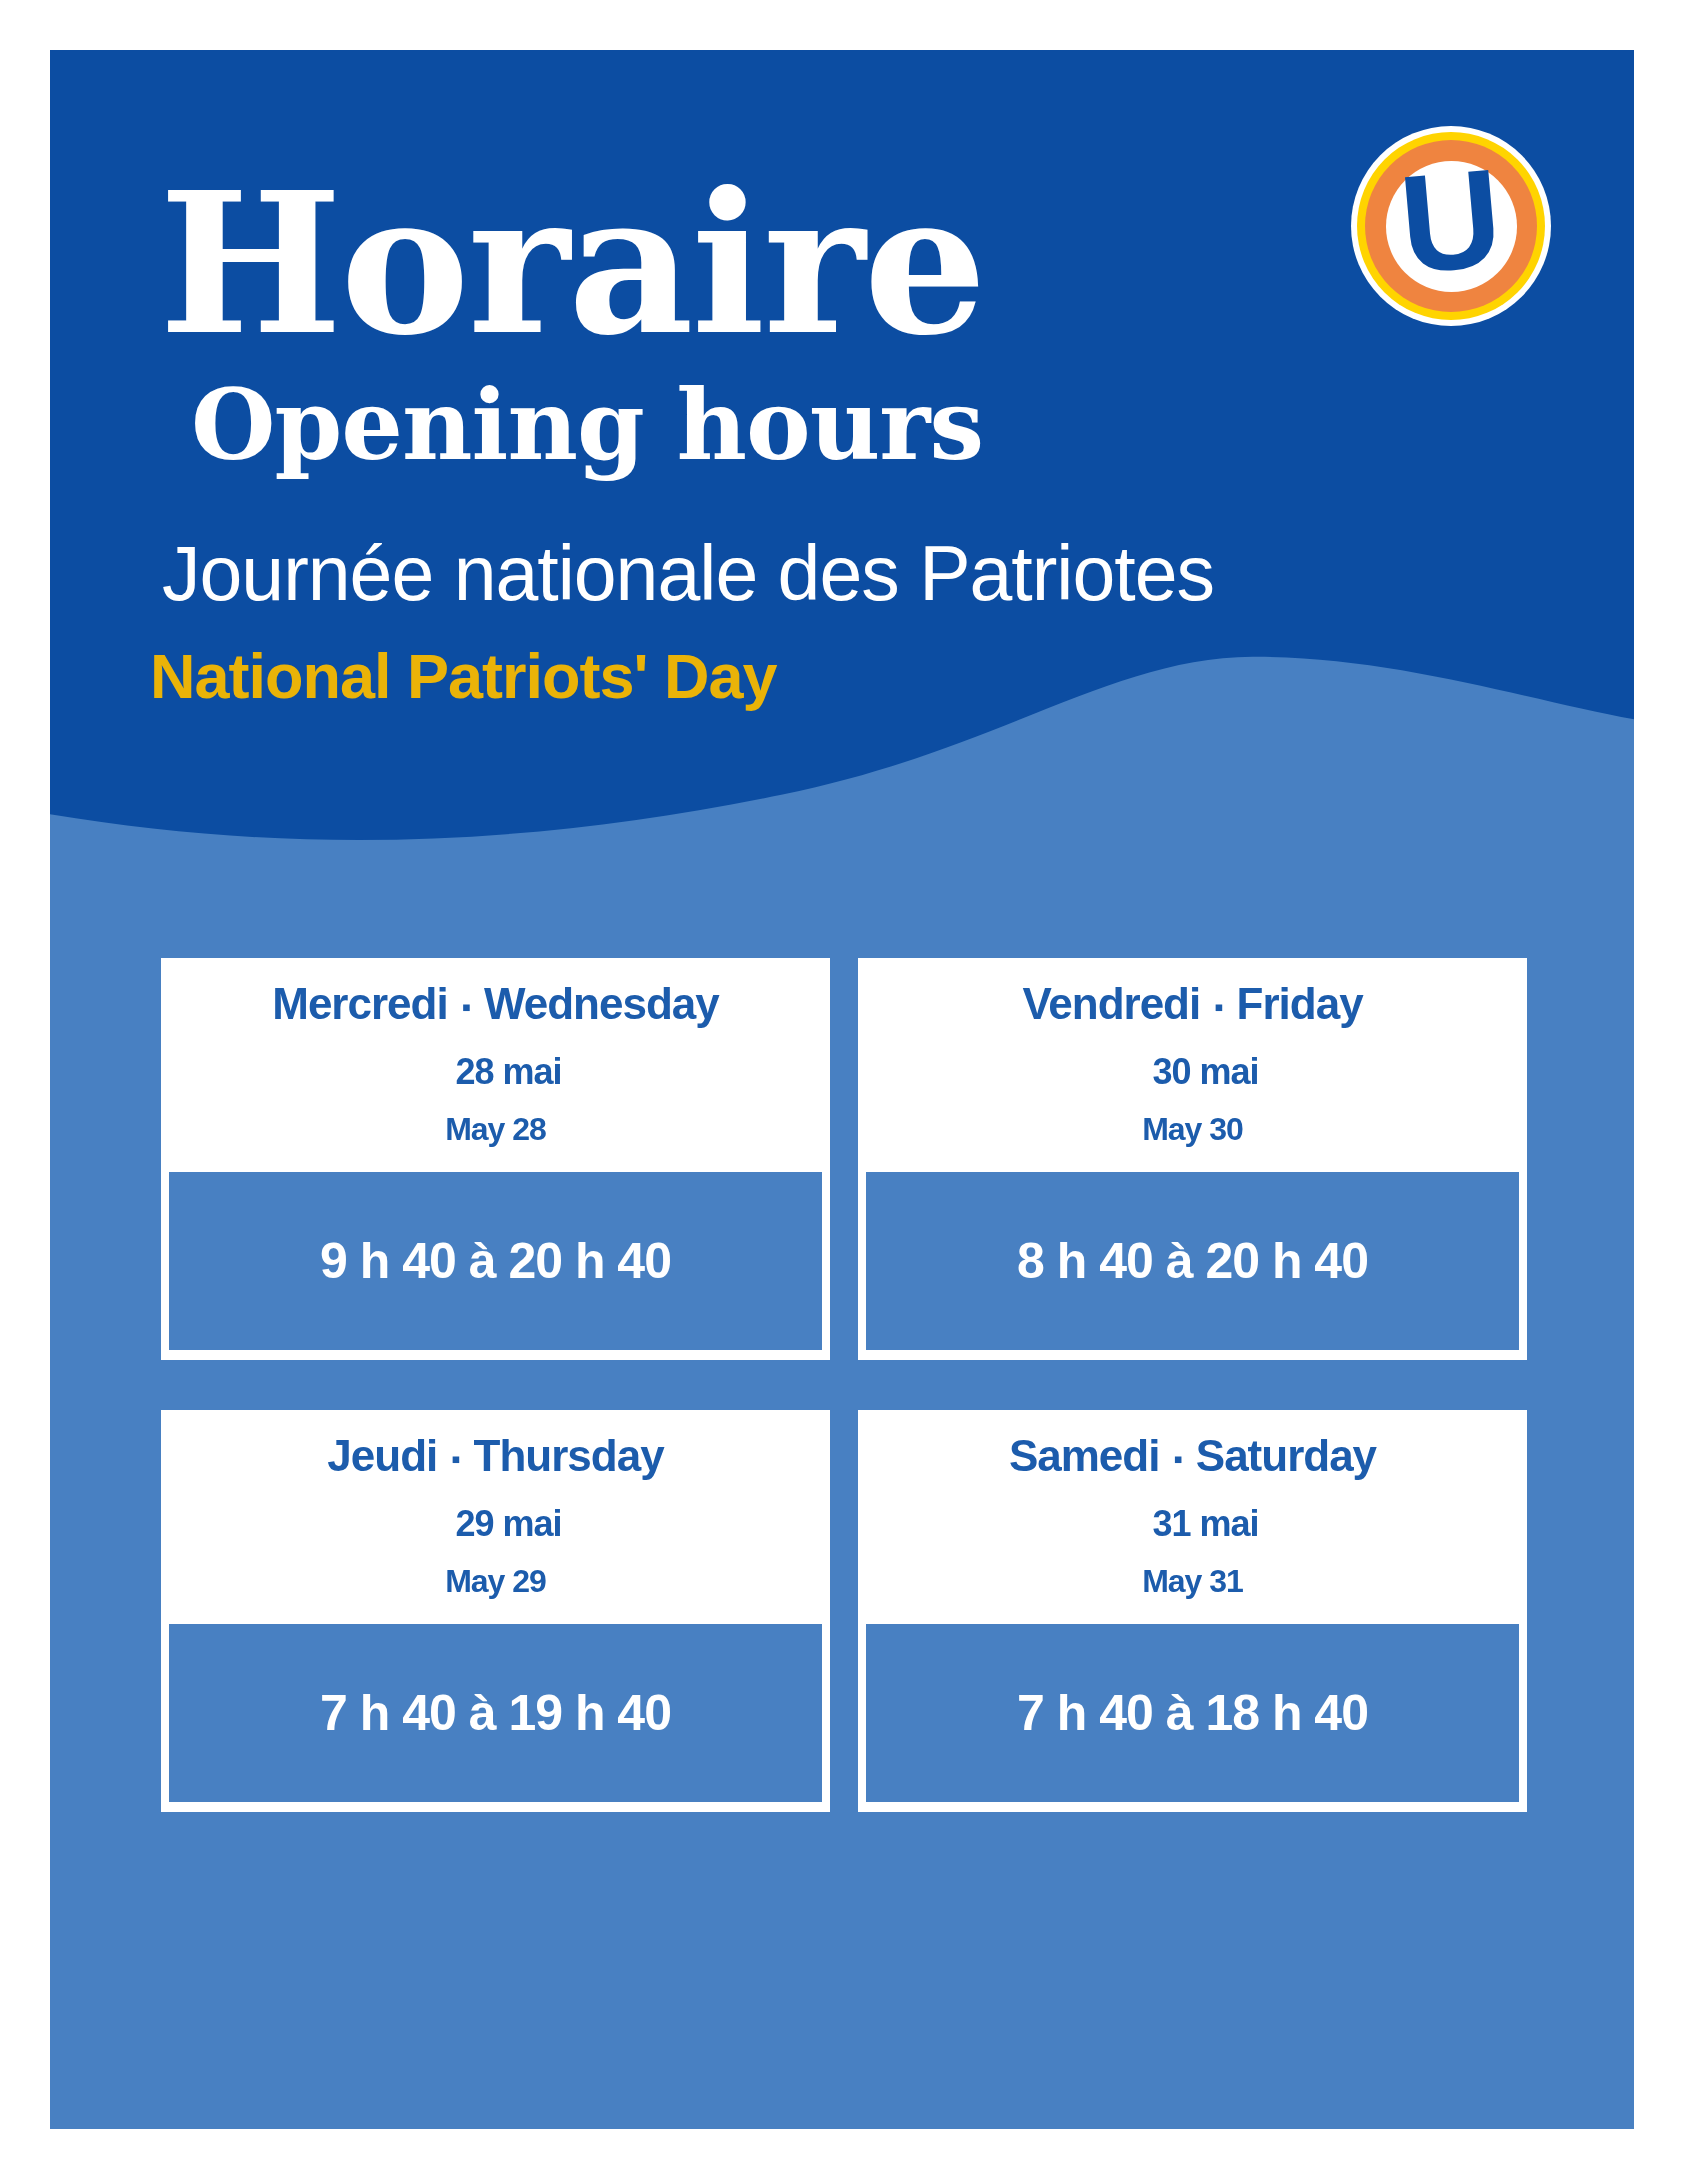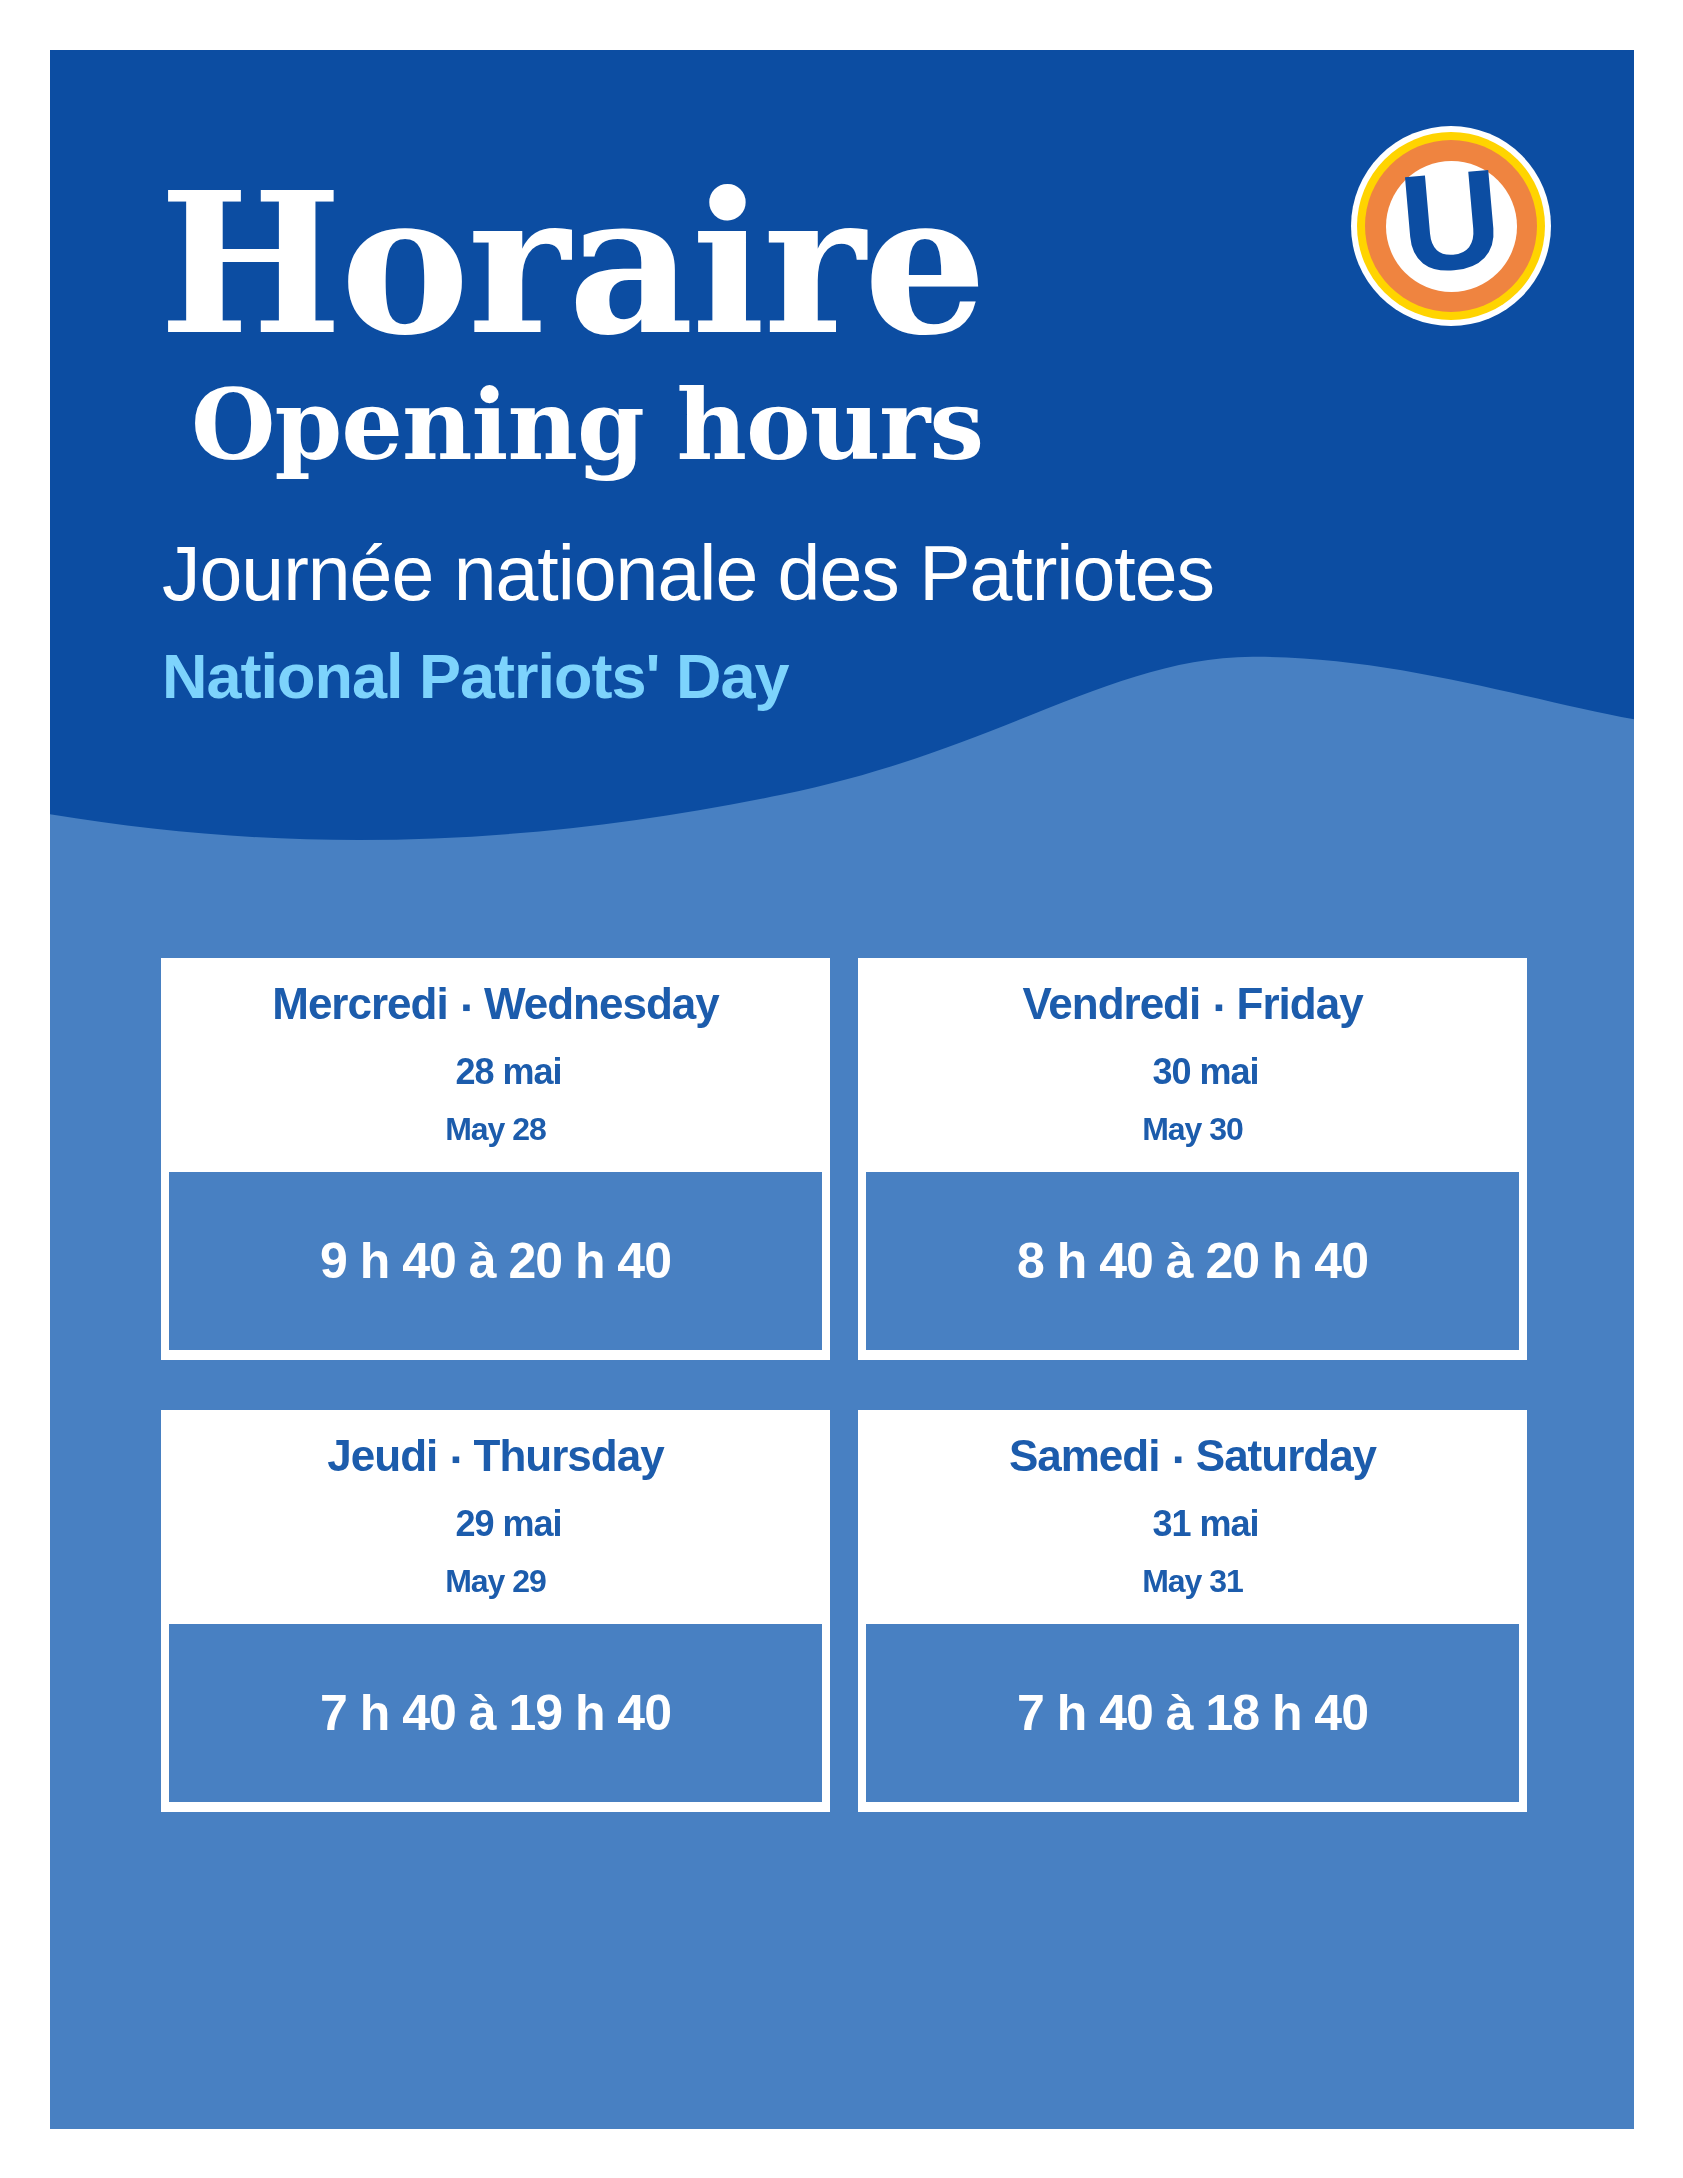--- a/index.html
+++ b/index.html
@@ -49,25 +49,25 @@
   .event-fr {
     position: absolute; left: 112px; top: 481px;
     font-weight: normal;
     font-size: 77px;
     line-height: 1.1;
     color: #ffffff;
     letter-spacing: -1px;
     white-space: nowrap;
   }
   .event-en {
-    position: absolute; left: 112px; top: 592px;
+    position: absolute; left: 100px; top: 592px;
     font-weight: bold;
     font-size: 63px;
     line-height: 1.1;
-    color: #7dd3fc;
+    color: #eab308;
     letter-spacing: -1px;
     white-space: nowrap;
   }
   
   .logo, .logo div {
     border-radius: 50%;
     display: flex;
     align-items: center;
     justify-content: center;
   }

